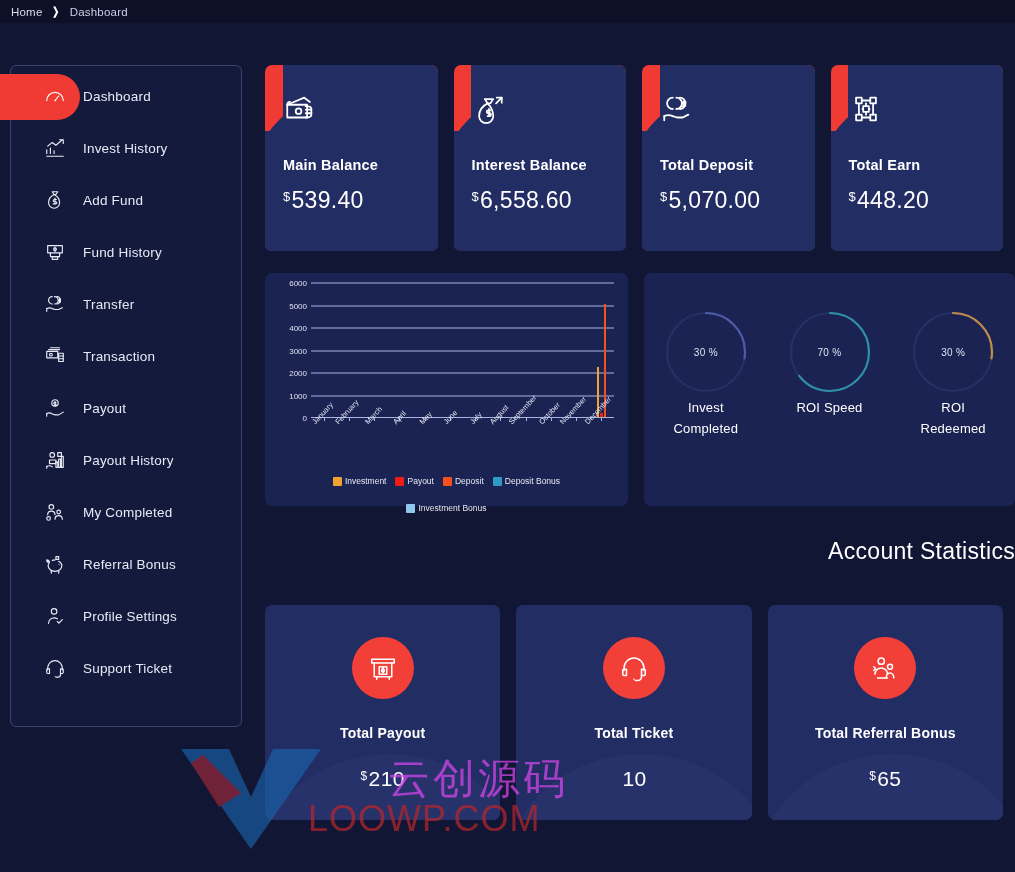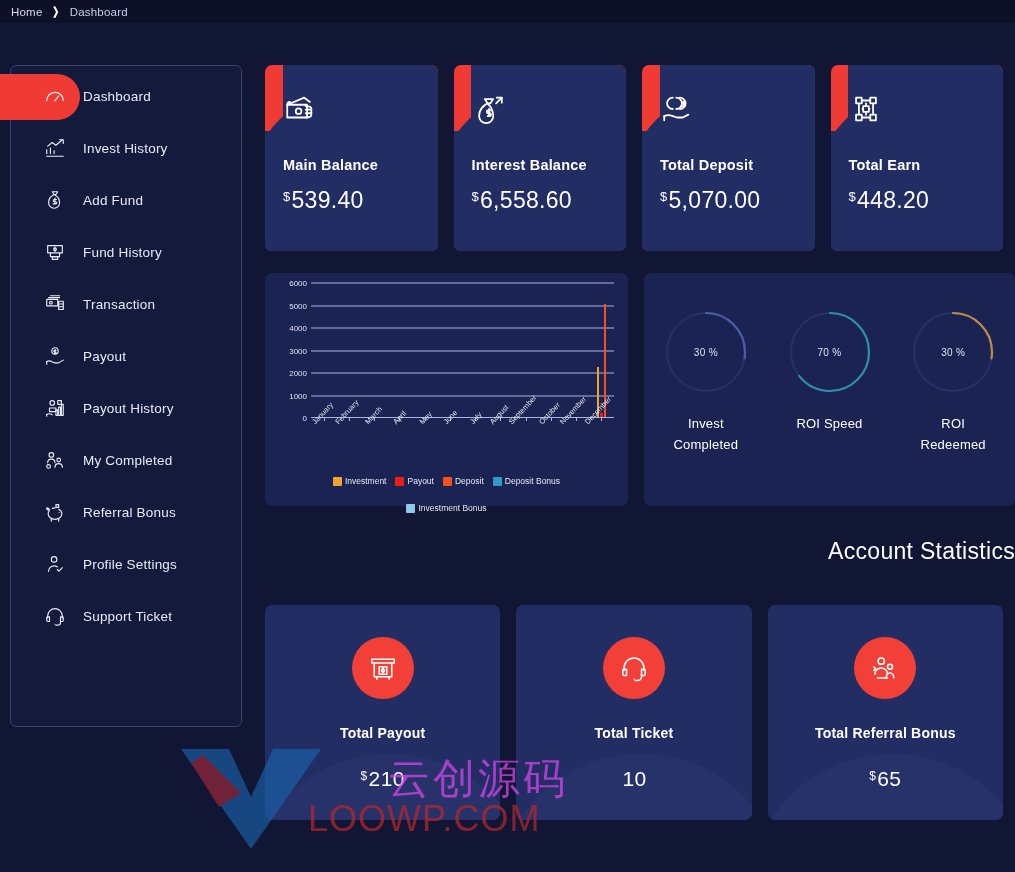--- a/index.html
+++ b/index.html
@@ -272,21 +272,21 @@
     align-items: center;
     justify-content: center;
     position: relative;
   }
   .ring .pct {
     color: #dde2f3;
     font-size: 10px;
     letter-spacing: .3px;
   }
   .circ-label {
-    margin-top: 20px;
+    margin-top: 4px;
     color: #ffffff;
     font-size: 13px;
     text-align: center;
     line-height: 1.65;
     letter-spacing: .2px;
   }
 
   
   .section-title {
     text-align: right;
@@ -431,20 +431,34 @@
           <span class="ico">
             <svg width="22" height="22" viewBox="0 0 24 24" fill="none" stroke="currentColor" stroke-width="1.25" stroke-linecap="round" stroke-linejoin="round">
               <path d="M4 5h16v8H4z"></path>
               <path d="M7 13v4h10v-4"></path>
               <path d="M9 17h6v3H9z"></path>
               <path d="M12 7.5a1.5 1.5 0 1 0 0 3 1.5 1.5 0 1 0 0-3"></path>
               <path d="M12 6.5v5"></path>
             </svg>
           </span>
           <span class="lbl">Fund History</span>
+        </div>
+        <div class="nav-item">
+          <span class="ico">
+            <svg width="22" height="22" viewBox="0 0 24 24" fill="none" stroke="currentColor" stroke-width="1.25" stroke-linecap="round" stroke-linejoin="round">
+              <path d="M3 17c2-1 4-1 6 0l3 1h4l4-2"></path>
+              <path d="M3 17l0 3"></path>
+              <path d="M9 4a4 4 0 1 0 0 8"></path>
+              <path d="M11.5 4a4 4 0 1 1 0 8"></path>
+              <path d="M14 4a4 4 0 1 1 0 8"></path>
+              <path d="M17 6.5v3"></path>
+              <path d="M18 7h-1.5a.8.8 0 0 0 0 1.5h.9a.8.8 0 0 1 0 1.5H16"></path>
+            </svg>
+          </span>
+          <span class="lbl">Transfer</span>
         </div>
         <div class="nav-item">
           <span class="ico">
             <svg width="22" height="22" viewBox="0 0 24 24" fill="none" stroke="currentColor" stroke-width="1.25" stroke-linecap="round" stroke-linejoin="round">
               <path d="M3 7h12v7H3z"></path>
               <path d="M6 10.5a1.5 1.5 0 1 0 3 0 1.5 1.5 0 1 0-3 0"></path>
               <path d="M16 9h5v9h-5z"></path>
               <path d="M16 12h5"></path>
               <path d="M16 15h5"></path>
               <path d="M5 5h12"></path>

